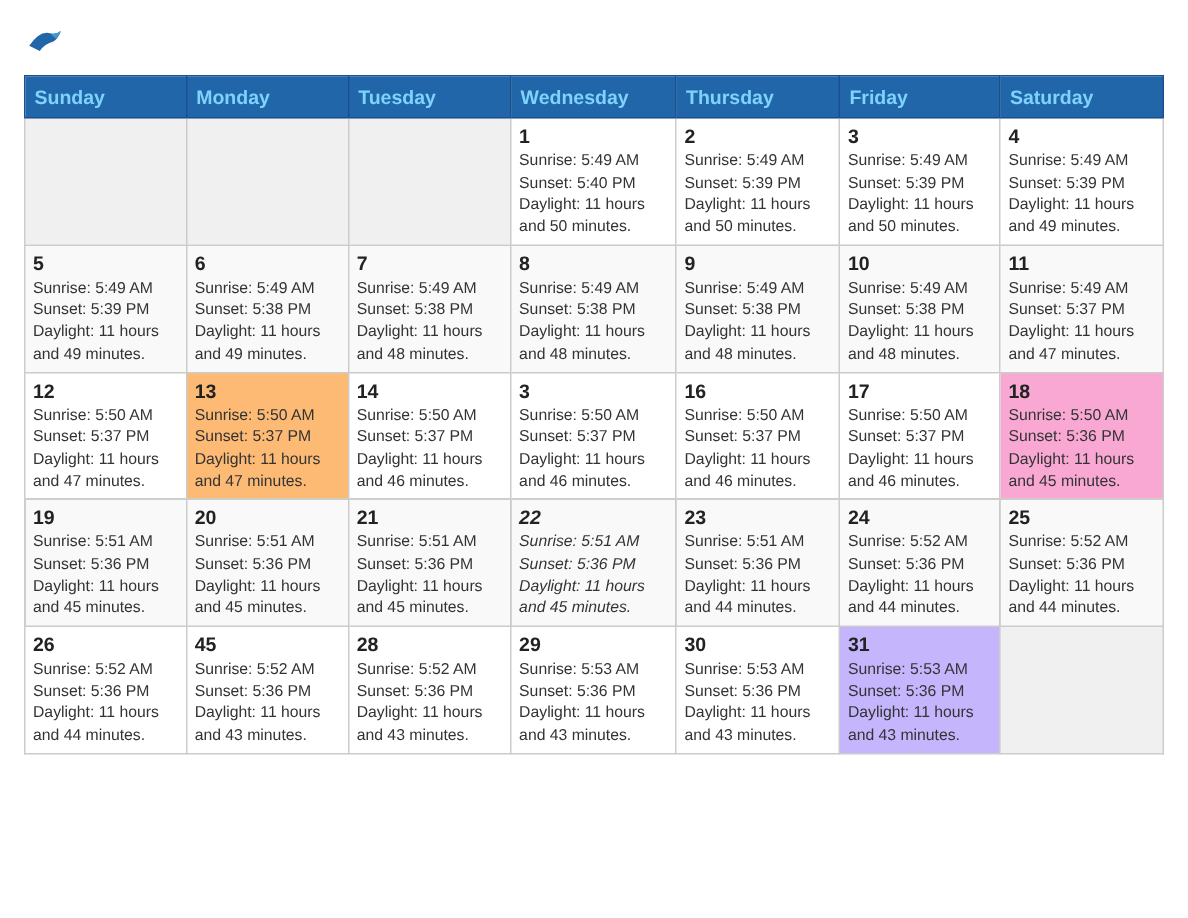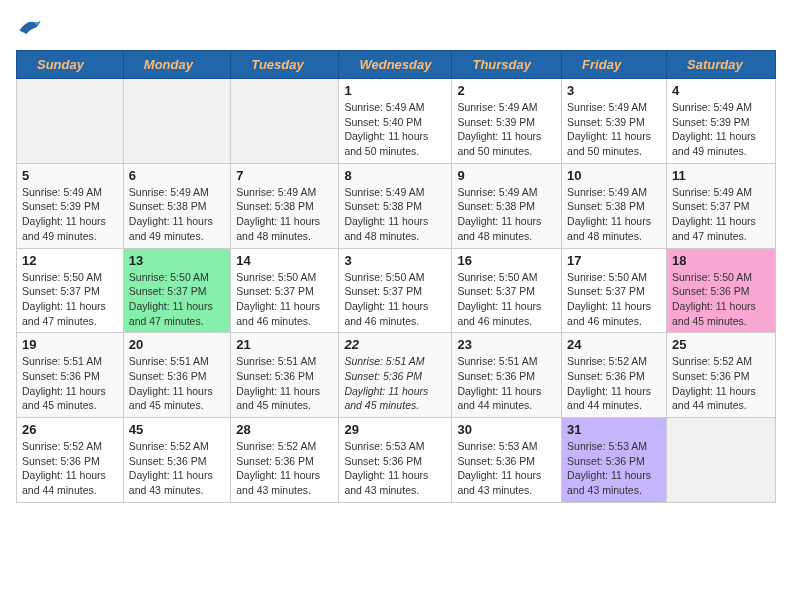--- a/index.html
+++ b/index.html
@@ -38,27 +38,26 @@
       font-size: 16px;
       color: #444;
     }
     .calendar {
       width: 100%;
       border-collapse: collapse;
       border: 1px solid #ccc;
     }
     .calendar th {
       background: #2266aa;
-      color: #fdba74;
+      color: #7dd3fc;
       font-size: 13px;
       font-weight: bold;
-      padding: 6px 20px;
+      padding: 6px 6px;
       text-align: left;
       border: 1px solid #1a5090;
-      font-style: italic;
     }
     .calendar td {
       vertical-align: top;
       border: 1px solid #ccc;
       padding: 4px 5px;
       width: 113px;
       min-height: 80px;
       font-size: 11px;
       color: #333;
       background: #fff;
@@ -201,21 +200,21 @@
         </td>
       </tr>
       <tr style="background: rgb(255, 255, 255); border-radius: 11px;">
         <td style="background: rgb(255, 255, 255);">
           <div class="day-number">12</div>
           <div class="day-info" style="white-space: pre-line;">Sunrise: 5:50 AM
 Sunset: 5:37 PM
 Daylight: 11 hours
 and 47 minutes.</div>
         </td>
-        <td style="background: #86efac;">
+        <td style="background: #fdba74;">
           <div class="day-number">13</div>
           <div class="day-info" style="white-space: pre-line;">Sunrise: 5:50 AM
 Sunset: 5:37 PM
 Daylight: 11 hours
 and 47 minutes.</div>
         </td>
         <td style="background: rgb(255, 255, 255);">
           <div class="day-number">14</div>
           <div class="day-info" style="white-space: pre-line;">Sunrise: 5:50 AM
 Sunset: 5:37 PM

